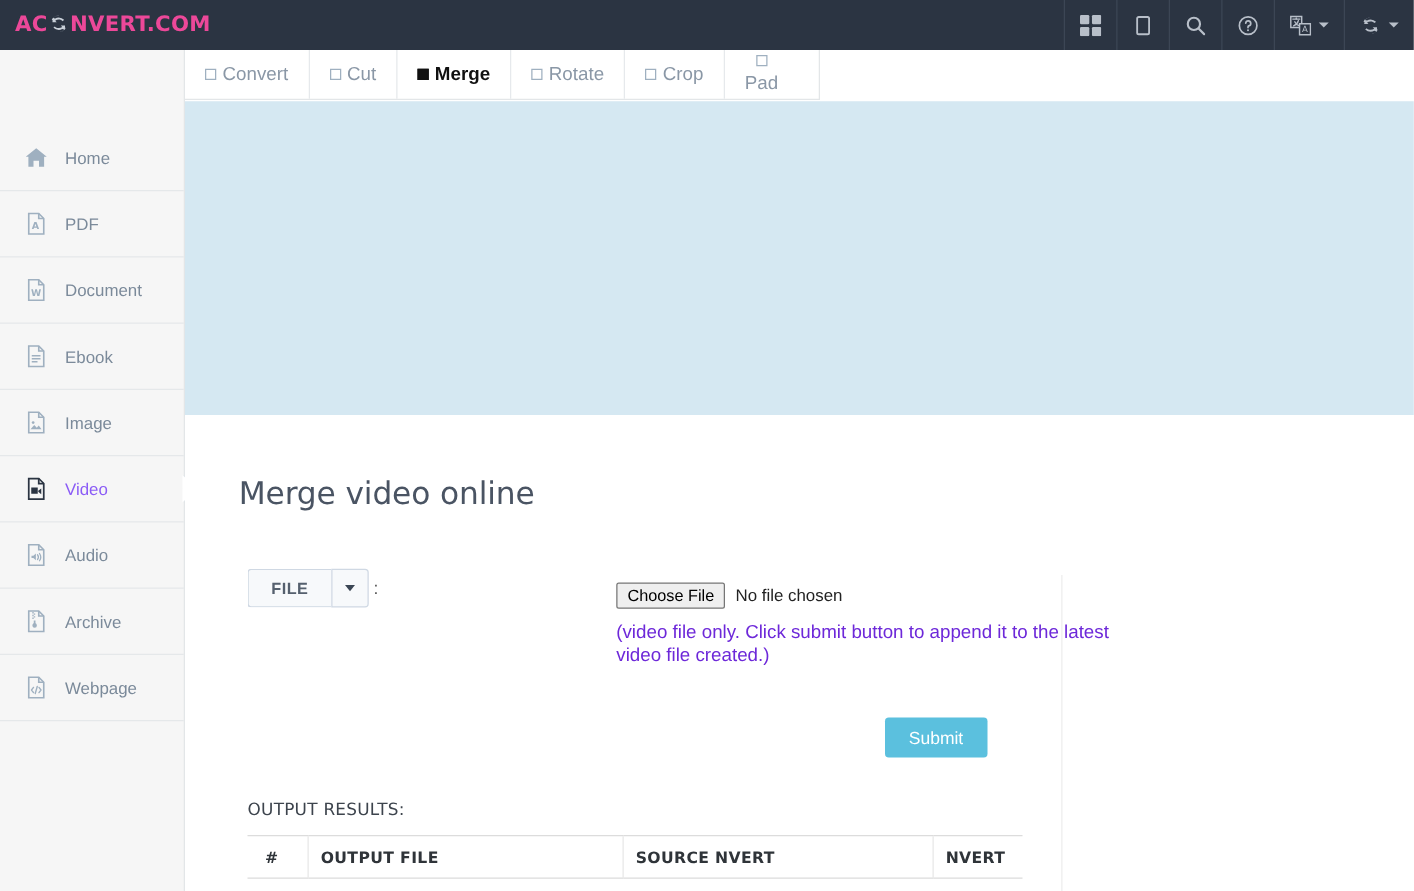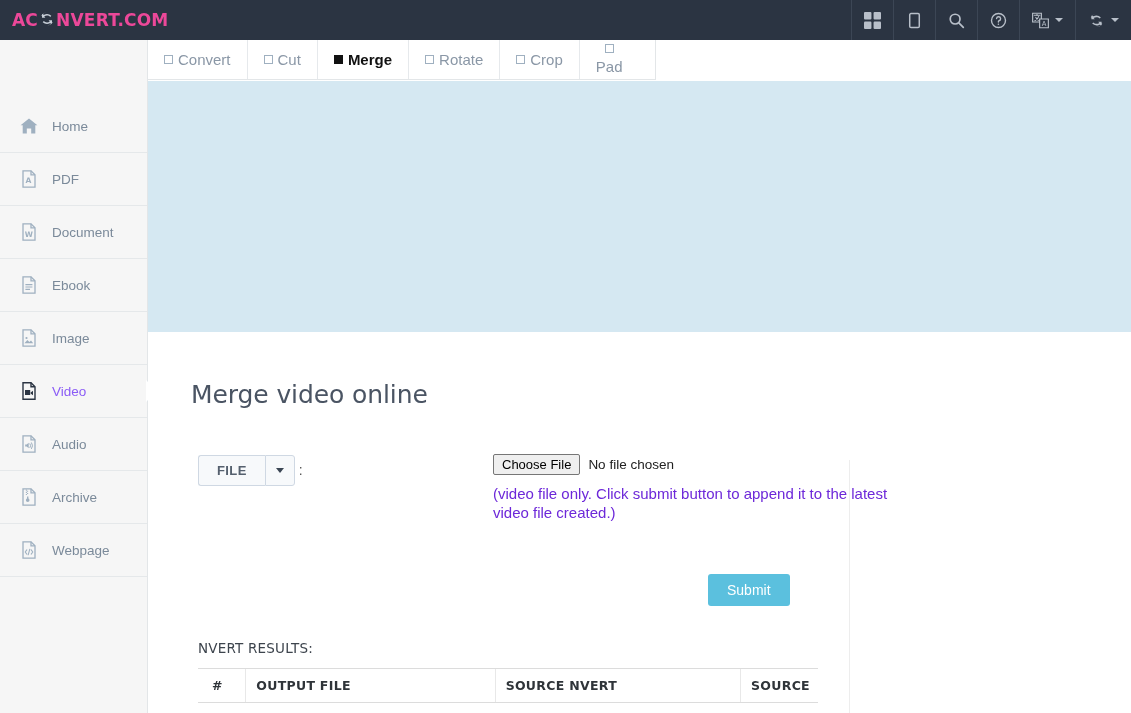--- a/index.html
+++ b/index.html
@@ -216,21 +216,21 @@
     width: 0; height: 0;
     border-left: 4px solid transparent;
     border-right: 4px solid transparent;
     border-top: 5px solid #3b4654;
   }
   .colon { margin-left: 4px; color: #555; font-size: 14px; line-height: 31px; }
 
   .file-area {
     position: absolute;
     left: 345px;
-    top: 122px;
+    top: 134px;
     width: 430px;
   }
   .file-line { display: flex; align-items: center; }
   .choose-btn {
     border: 1px solid #767676;
     background: #efefef;
     border-radius: 2px;
     padding: 2px 8px;
     font-size: 13px;
     color: #000;
@@ -535,27 +535,27 @@
       <span class="no-file">No file chosen</span>
     </div>
     <div class="hint">(video file only. Click submit button to append it to the latest video file created.)</div>
   </div>
 
   <div class="submit-wrap">
     <button class="submit-btn">Submit</button>
   </div>
 
   <div class="results">
-    <div class="results-label">NVERT RESULTS:</div>
+    <div class="results-label">OUTPUT RESULTS:</div>
     <table class="results-table">
       <thead>
         <tr>
           <th class="col-num">#</th>
           <th class="col-out">OUTPUT FILE</th>
           <th class="col-src">SOURCE NVERT</th>
-          <th class="col-act">SOURCE</th>
+          <th class="col-act">NVERT</th>
         </tr>
       </thead>
       <tbody></tbody>
     </table>
   </div>
 
 </div>
 
 </body></html>

